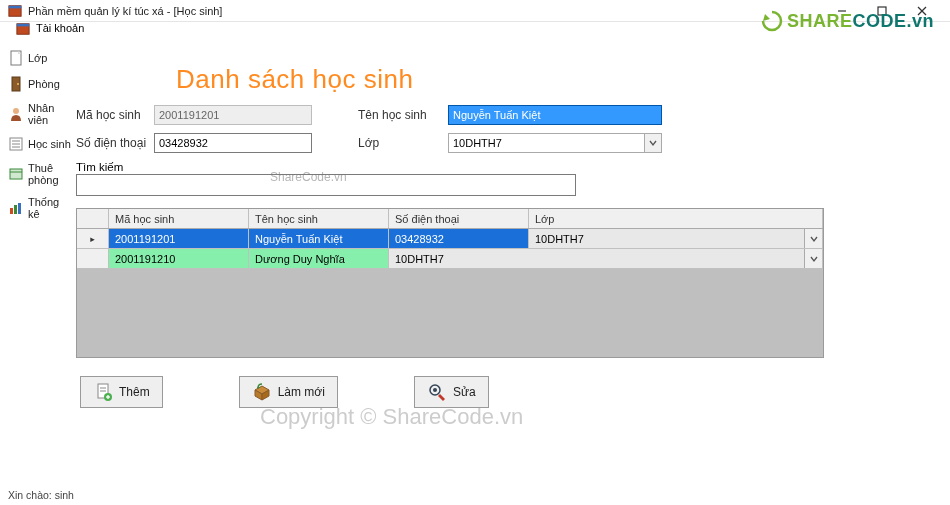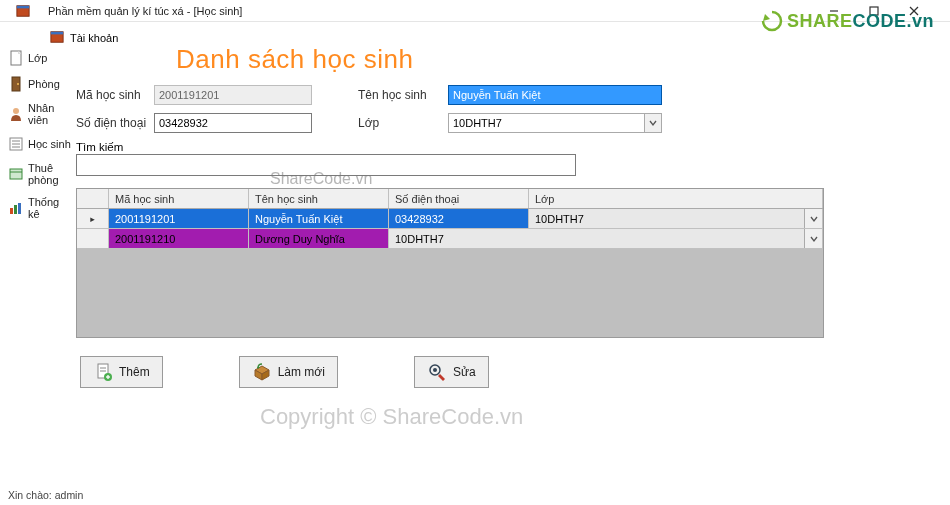--- a/index.html
+++ b/index.html
@@ -1,40 +1,40 @@
 <!DOCTYPE html>
 <html><head>
 <meta charset="utf-8">
 <style>
   * { box-sizing: border-box; font-family: "Segoe UI", Tahoma, sans-serif; }
   html, body { margin:0; padding:0; width:950px; height:505px; background:#fff; position:relative; overflow:hidden;}
   body { font-size:12px; }
 
   
-  .titlebar { height:22px; display:flex; align-items:center; padding:0 16px; border-bottom:1px solid #e5e5e5;gap:12px;}
+  .titlebar { height:22px; display:flex; align-items:center; padding:0 8px; border-bottom:1px solid #e5e5e5;}
   .titlebar .icon { width:14px; height:14px; margin-right:6px;}
   .titlebar-text { font-size:11px; color:#222; flex:1; }
   .win-controls { display:flex; }
   .win-btn { width:40px; height:22px; display:flex; align-items:center; justify-content:center; color:#333; position:relative;}
   .win-btn.close { color:#333; }
   
   
-  .menubar { height:22px; display:flex; align-items:flex-end; padding-left:16px;margin-left:34px; }
+  .menubar { height:22px; display:flex; align-items:flex-start; padding-left:16px; }
   .menubar .icon { width:14px; height:14px; margin-right:6px; }
   .menubar span.lbl { font-size:11px; }
 
   
   .body { display:flex; height:443px;justify-content:center; }
   .sidebar { width:72px; display:flex; flex-direction:column; padding-top:6px; gap:10px; }
   .side-item { display:flex; flex-direction:row; align-items:center; gap:4px; padding-left:8px; cursor:default;}
   .side-item .icon { width:16px; height:16px; flex:0 0 16px;}
   .side-item .lbl { font-size:11px; color:#222;}
 
   .content { flex:1; position:relative; padding:0 8px 0 4px;}
-  h1.title { font-size:26px; font-weight:400; color:#ff8a1f; margin:0 0 10px 100px; letter-spacing:.5px;}
+  h1.title { font-size:26px; font-weight:400; color:#ff8a1f; margin:20px 0 10px 100px; letter-spacing:.5px;}
   
   .form-rows { display:flex; flex-direction:column; gap:8px; }
   .form-row { display:flex; align-items:center; }
   .form-row .lbl1 { width:78px; font-size:12px; color:#333;}
   .form-row .in1 { width:158px; height:20px; border:1px solid #7a7a7a; font-size:11px; padding:1px 4px;}
   .form-row .lbl2 { width:90px; font-size:12px; color:#333; margin-left:46px;}
   .form-row .in2 { width:214px; height:20px; border:1px solid #7a7a7a; font-size:11px; padding:1px 4px;}
   .in1.readonly { background:#eee; border-color:#bdbdbd; color:#666;}
   .in2.selected { background:#3399ff; color:#fff; border:1px solid #0057aa;}
   .combo { display:flex; align-items:center; }
@@ -49,21 +49,21 @@
   .grid-wrap { margin-top:12px; border:1px solid #9a9a9a; width:748px;}
   .grid-head { display:flex; background:#f0f0f0; height:20px; border-bottom:1px solid #aaa;}
   .gh { border-right:1px solid #c0c0c0; padding:2px 6px; font-size:11px; color:#333; display:flex; align-items:center; position:relative;}
   .gh.rowhdr { width:32px; }
   .gh.c1 { width:140px;}
   .gh.c2 { width:140px;}
   .gh.c3 { width:140px;}
   .gh.c4 { flex:1; }
   .grid-body { background:#bfbfbf; height:128px;}
   .gr { display:flex; height:20px; }
-  .gd { border-right:1px solid #c0c0c0; border-bottom:1px solid #c0c0c0; padding:2px 6px; font-size:11px; background:#a21caf; display:flex; align-items:center;}
+  .gd { border-right:1px solid #c0c0c0; border-bottom:1px solid #c0c0c0; padding:2px 6px; font-size:11px; background:#86efac; display:flex; align-items:center;}
   .gd.rowhdr { width:32px; background:#f0f0f0; justify-content:center;}
   .gd.c1 { width:140px;}
   .gd.c2 { width:140px;}
   .gd.c3 { width:140px;}
   .gd.c4 { flex:1; background:#e8e8e8; position:relative;}
   .gd.c4 .drop { position:absolute; right:0; top:0; bottom:0; width:18px; border-left:1px solid #aaa; background:#f0f0f0; display:flex; align-items:center; justify-content:center;}
   .gr.selected .gd.c1, .gr.selected .gd.c2, .gr.selected .gd.c3 { background:#1a6fd8; color:#fff;}
   .gr.selected .gd.rowhdr::before { content:"▸"; font-size:9px; color:#333;}
   
   
@@ -72,21 +72,21 @@
   .act-btn .icon { width:20px; height:20px;}
   
   
   .statusbar { position:absolute; bottom:0; left:0; right:0; height:18px; padding:2px 8px; font-size:10.5px; color:#444;}
   
   
   .wm-logo { position:absolute; top:10px; right:16px; font-size:18px; font-weight:700; color:#79b530; letter-spacing:.5px; display:flex; align-items:center;}
   .wm-logo .g1 { color:#79b530;}
   .wm-logo .g2 { color:#0f766e;}
   .wm-logo .circ { width:22px; height:22px; margin-right:4px;}
-  .wm-center { position:absolute; top:170px; left:270px; font-size:16px; color:rgba(120,120,120,.55);}
+  .wm-center { position:absolute; top:170px; left:270px; font-size:12px; color:rgba(120,120,120,.55);}
   .wm-big { position:absolute; top:404px; left:260px; font-size:22px; color:rgba(170,170,170,.6);}
   
   svg { display:block; }
 </style>
 </head>
 <body>
 
 <div class="titlebar">
   <span class="icon">
     <svg viewBox="0 0 16 16" width="14" height="14">
@@ -290,21 +290,21 @@
               <path d="M13 12 L18 17 L16 19 L11 14 Z" fill="#c0392b"></path>
             </svg>
           </span>
         <span>Sửa</span>
       </div>
     </div>
   </div>
 </div>
 
 <div class="statusbar">
-  <span>Xin chào: admin</span>
+  <span>Xin chào: sinh</span>
 </div>
 
 <div class="wm-logo">
   <span class="circ">
       <svg viewBox="0 0 22 22">
         <path d="M11 2 A9 9 0 1 1 2 11" fill="none" stroke="#79b530" stroke-width="2.5"></path>
         <path d="M4 4 L2 11 L9 9 Z" fill="#79b530"></path>
       </svg>
     </span>
   <span class="g1">SHARE</span>

